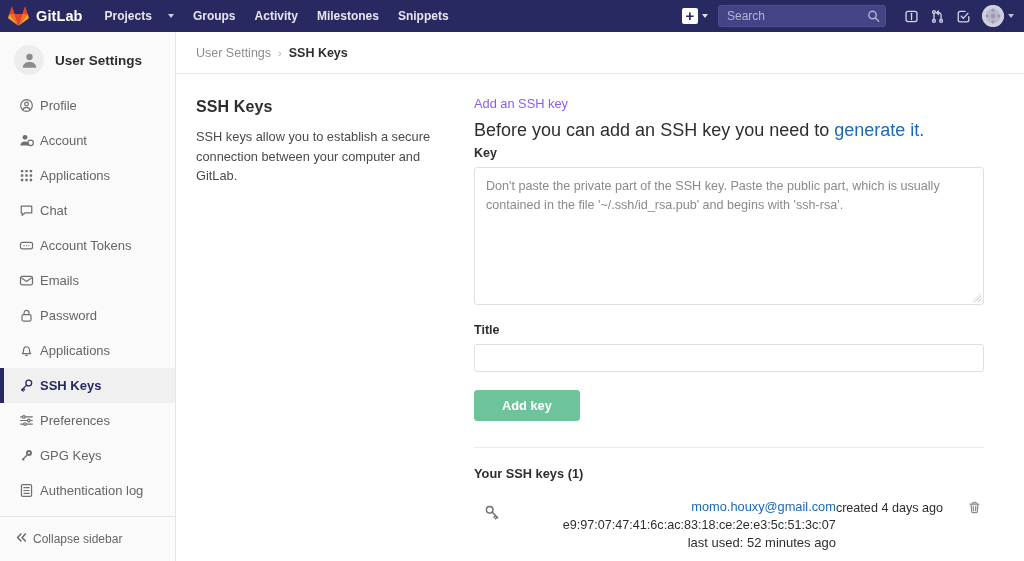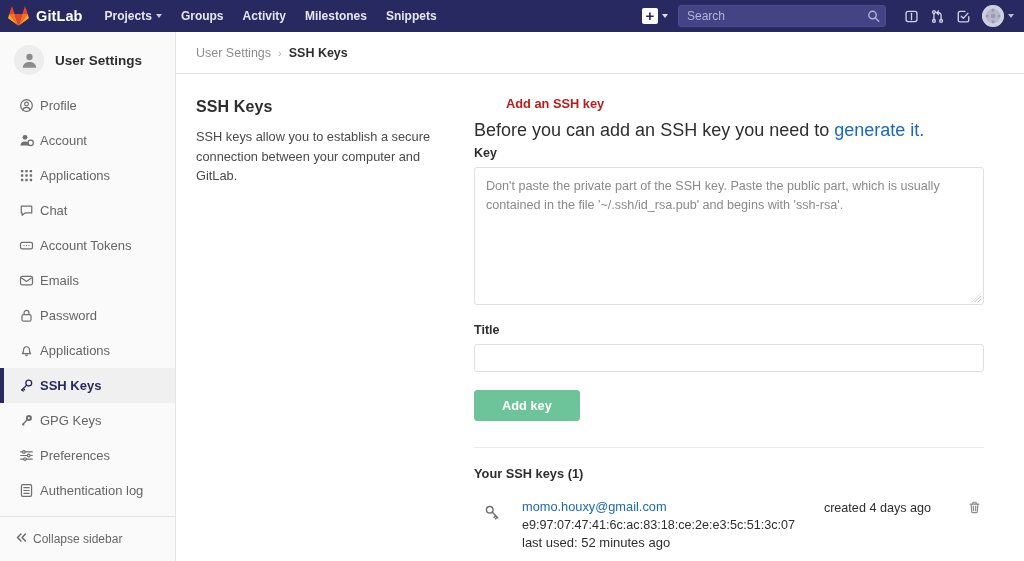--- a/index.html
+++ b/index.html
@@ -17,21 +17,21 @@
     padding: 0 10px 0 8px; position: relative;
   }
   .brand { display: flex; align-items: center; gap: 7px; margin-right: 22px; }
   .brand-logo { width: 21px; height: 21px; display: block; }
   .brand-name {
     color: #fff; font-size: 14.5px; font-weight: 600; letter-spacing: .1px;
   }
   .nav-links { display: flex; align-items: center; gap: 19px; }
   .nav-link {
     color: #e6e6f0; font-size: 12px; font-weight: bold;
-    display: flex; align-items: center; gap: 4px;
+    display: flex; align-items: center; gap: 16px;
     cursor: pointer; white-space: nowrap;
   }
   .caret {
     width: 0; height: 0; border-left: 3.5px solid transparent;
     border-right: 3.5px solid transparent; border-top: 4px solid currentColor;
     opacity: .85;
   }
   .nav-right {
     position: absolute; right: 10px; top: 0; height: 32px;
     display: flex; align-items: center; gap: 0;
@@ -41,21 +41,21 @@
     color: #fff; cursor: pointer; margin-right: 10px;
   }
   .plus-box {
     width: 16px; height: 16px; background: #fff; border-radius: 2px;
     display: flex; align-items: center; justify-content: center;
     color: #292961; font-size: 15px; font-weight: bold; line-height: 1;
   }
   .plus-box span { margin-top: -2px; }
   .search-wrap { position: relative; margin-right: 12px; }
   .search-input {
-    width: 208px; height: 22px; background: #434386;
+    width: 168px; height: 22px; background: #434386;
     border: 1px solid #4d4d91; border-radius: 3px;
     color: #fff; font-size: 12px; padding: 0 24px 0 8px;
     font-family: "Liberation Sans", sans-serif; outline: none;
   }
   .search-input::placeholder { color: #b4b4d4; }
   .search-icon-pos {
     position: absolute; right: 6px; top: 50%; transform: translateY(-50%);
     pointer-events: none; display: flex;
   }
   .nav-icon {
@@ -135,21 +135,21 @@
   }
   .col-left { width: 234px; flex-shrink: 0; padding-top: 2px; }
   .col-left h2 {
     font-size: 16px; font-weight: bold; color: #2e2e2e;
     margin-bottom: 11px; letter-spacing: .1px;
   }
   .col-left p { font-size: 12.8px; color: #4a4a4a; line-height: 19.5px; }
 
   .col-right { flex: 1; min-width: 0; }
   .form-title {
-    font-size: 12.8px; font-weight: bold; color: #b91c1c; margin-bottom: 9px; margin-left: 32px;
+    font-size: 12.8px; font-weight: normal; color: #8b5cf6; margin-bottom: 9px;
   }
   .form-sub { font-size: 18px; color: #2e2e2e; margin-bottom: 5px; }
   .link { color: #1b69b6; text-decoration: none; cursor: pointer; }
   .field-label {
     display: block; font-size: 12.5px; font-weight: bold;
     color: #2e2e2e; margin-bottom: 7px;
   }
   .key-textarea {
     width: 100%; height: 138px; border: 1px solid #e0e0e0;
     border-radius: 3px; padding: 9px 11px; resize: none;
@@ -172,21 +172,21 @@
     background: #6dc49a; border: 1px solid #6dc49a; border-radius: 3px;
     color: #fff; font-size: 12.8px; font-weight: bold;
     padding: 7px 27px; cursor: pointer;
     font-family: "Liberation Sans", sans-serif;
   }
 
   .divider { border-top: 1px solid #eaeaea; margin: 26px 0 18px 0; }
   .keys-heading {
     font-size: 12.8px; font-weight: bold; color: #2e2e2e; margin-bottom: 17px;
   }
-  .key-row { display: flex; align-items: flex-start; gap: 12px; }
+  .key-row { display: flex; align-items: flex-start; gap: 0; text-align: right; }
   .key-icon-cell {
     width: 36px; flex-shrink: 0; display: flex;
     justify-content: center; padding-top: 6px; color: #6e6e6e;
   }
   .key-info { flex: 1; min-width: 0; }
   .key-title {
     font-size: 12.8px; color: #1b69b6; text-decoration: none;
     cursor: pointer; display: block; line-height: 18px;
   }
   .key-fp {
@@ -400,42 +400,42 @@
             <path d="M8.2 7.6L3 12.8" stroke-linecap="round"></path>
             <path d="M4.6 11.2l1.5 1.5" stroke-linecap="round"></path>
             <path d="M3.2 12.6l1.3 1.3" stroke-linecap="round"></path>
           </svg>
         </span>
         <span>SSH Keys</span>
       </div>
 
       <div class="side-item">
         <span class="si-icon">
-          <svg width="15" height="15" viewBox="0 0 16 16" fill="currentColor">
-            <circle cx="10.6" cy="5.4" r="3.2"></circle>
-            <circle cx="10.6" cy="5.4" r="1.1" fill="#fafafa"></circle>
-            <rect x="2.4" y="9.5" width="7.2" height="1.5" rx=".6" transform="rotate(-45 6 10.2)"></rect>
-            <rect x="3.4" y="11.6" width="2.6" height="1.4" rx=".6" transform="rotate(45 4.7 12.3)"></rect>
-          </svg>
-        </span>
-        <span>GPG Keys</span>
-      </div>
-
-      <div class="side-item">
-        <span class="si-icon">
           <svg width="15" height="15" viewBox="0 0 16 16" fill="none" stroke="currentColor" stroke-width="1.3">
             <line x1="1.8" y1="4.2" x2="14.2" y2="4.2" stroke-linecap="round"></line>
             <line x1="1.8" y1="8" x2="14.2" y2="8" stroke-linecap="round"></line>
             <line x1="1.8" y1="11.8" x2="14.2" y2="11.8" stroke-linecap="round"></line>
             <circle cx="5.2" cy="4.2" r="1.4" fill="#fafafa"></circle>
             <circle cx="10.4" cy="8" r="1.4" fill="#fafafa"></circle>
             <circle cx="6.4" cy="11.8" r="1.4" fill="#fafafa"></circle>
           </svg>
         </span>
         <span>Preferences</span>
+      </div>
+
+      <div class="side-item">
+        <span class="si-icon">
+          <svg width="15" height="15" viewBox="0 0 16 16" fill="currentColor">
+            <circle cx="10.6" cy="5.4" r="3.2"></circle>
+            <circle cx="10.6" cy="5.4" r="1.1" fill="#fafafa"></circle>
+            <rect x="2.4" y="9.5" width="7.2" height="1.5" rx=".6" transform="rotate(-45 6 10.2)"></rect>
+            <rect x="3.4" y="11.6" width="2.6" height="1.4" rx=".6" transform="rotate(45 4.7 12.3)"></rect>
+          </svg>
+        </span>
+        <span>GPG Keys</span>
       </div>
 
       <div class="side-item">
         <span class="si-icon">
           <svg width="15" height="15" viewBox="0 0 16 16" fill="none" stroke="currentColor" stroke-width="1.3">
             <rect x="2.6" y="1.8" width="10.8" height="12.4" rx="1.4"></rect>
             <line x1="5.2" y1="5" x2="10.8" y2="5" stroke-linecap="round"></line>
             <line x1="5.2" y1="8" x2="10.8" y2="8" stroke-linecap="round"></line>
             <line x1="5.2" y1="11" x2="10.8" y2="11" stroke-linecap="round"></line>
           </svg>

